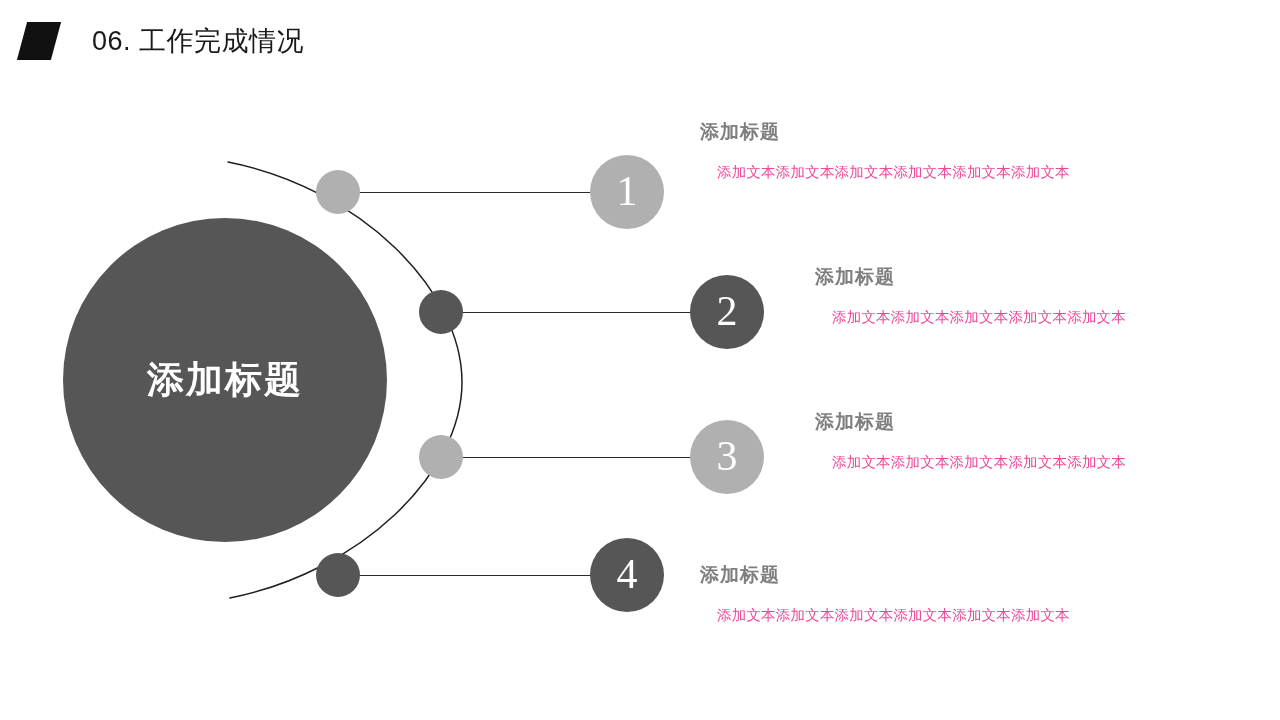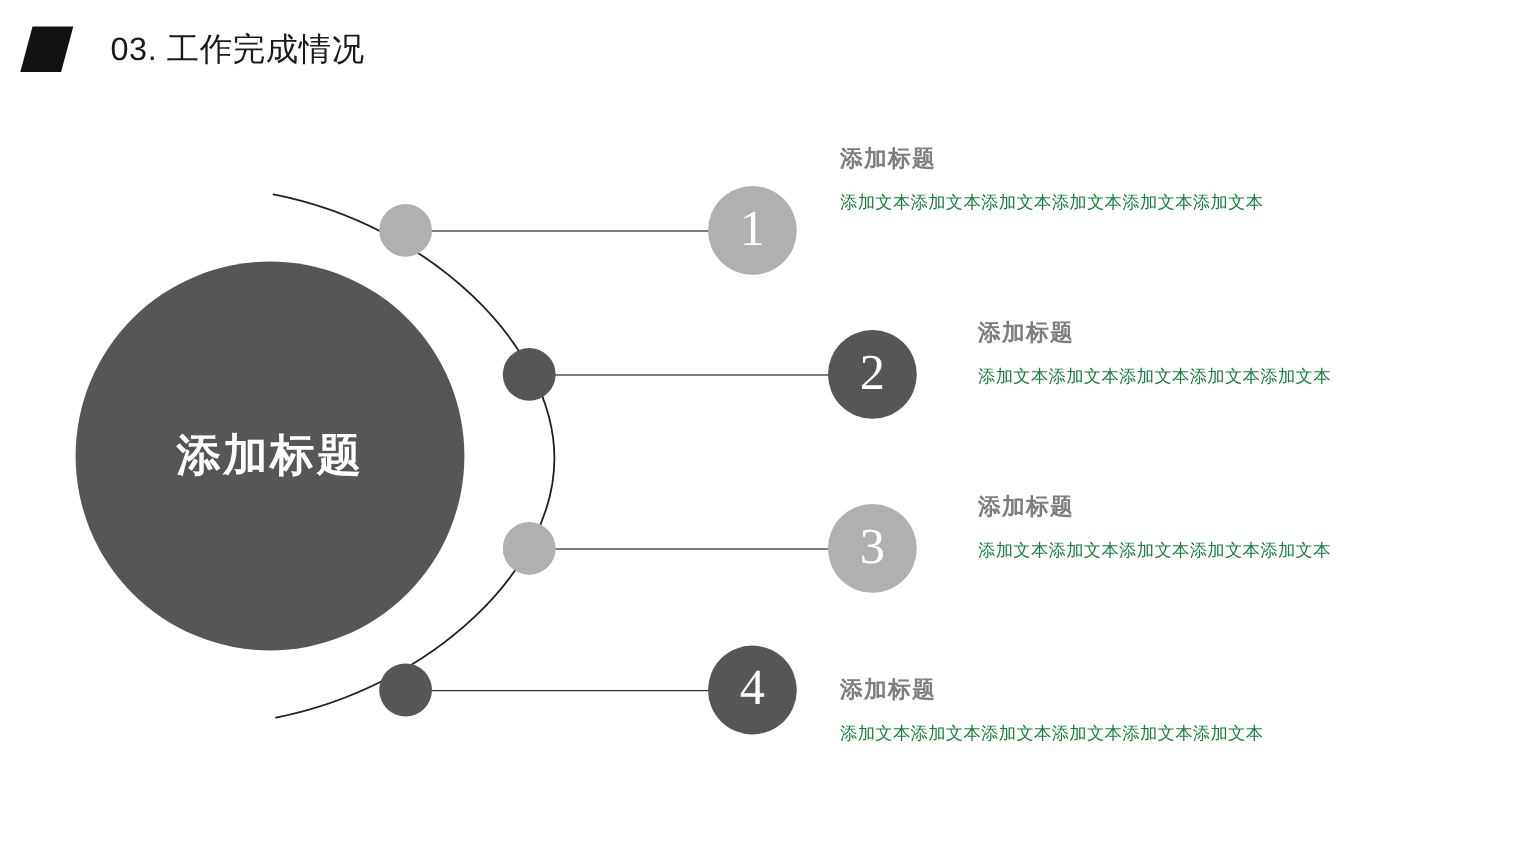--- a/index.html
+++ b/index.html
@@ -123,35 +123,35 @@
   .block-title {
     font-size: 19px;
     font-weight: 700;
     color: #7e7e7e;
     letter-spacing: 1px;
     white-space: nowrap;
     margin: 0 0 14px 0;
   }
   .block-body {
     font-size: 14.5px;
-    color: #15803d;
+    color: #ec4899;
     letter-spacing: 0.2px;
     white-space: nowrap;
-    margin: 0;
+    margin: 17px;
     line-height: 1.4;
   }
 </style>
 </head>
 <body>
 
 <div id="slide">
 
   <div id="header">
     <div id="header-marker"></div>
-    <div id="header-title">03. 工作完成情况</div>
+    <div id="header-title">06. 工作完成情况</div>
   </div>
 
   <svg id="arc-layer" viewBox="0 0 1280 720" xmlns="http://www.w3.org/2000/svg">
     <path d="M 228 162 C 360 188, 462 290, 462 382 C 462 474, 360 572, 230 598" fill="none" stroke="#1f1f1f" stroke-width="1.5" stroke-linecap="round"></path>
   </svg>
 
   <div id="hub-circle">
     <span id="hub-label">添加标题</span>
   </div>
 

